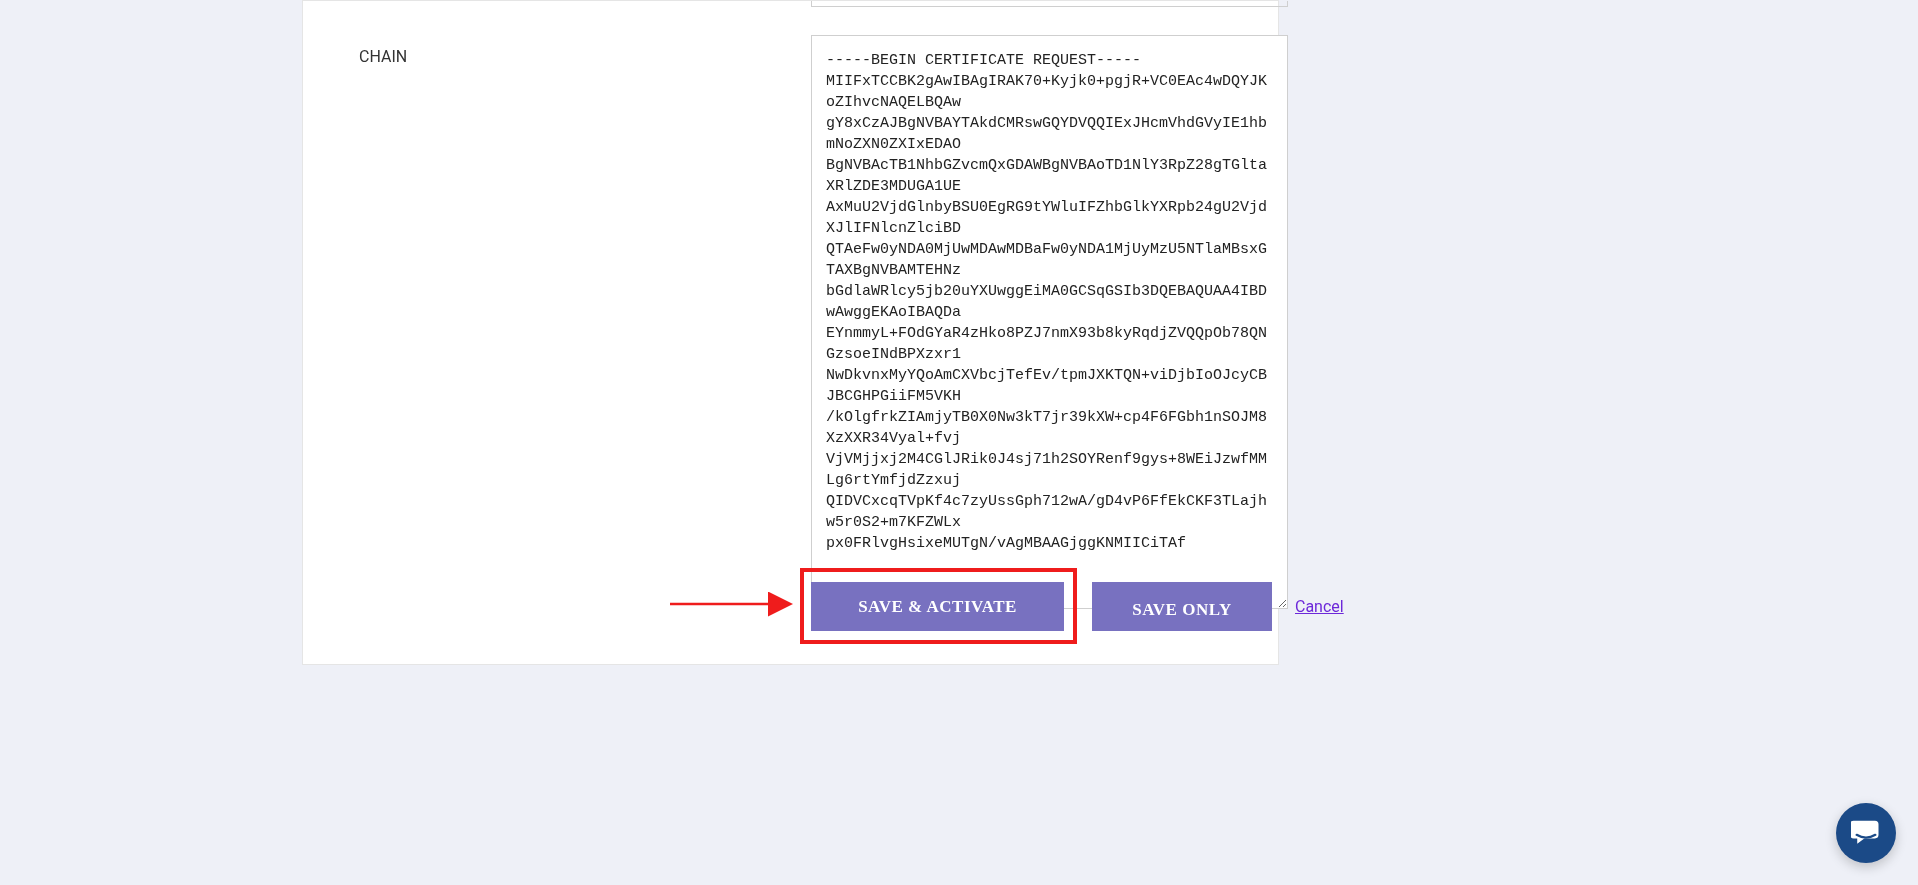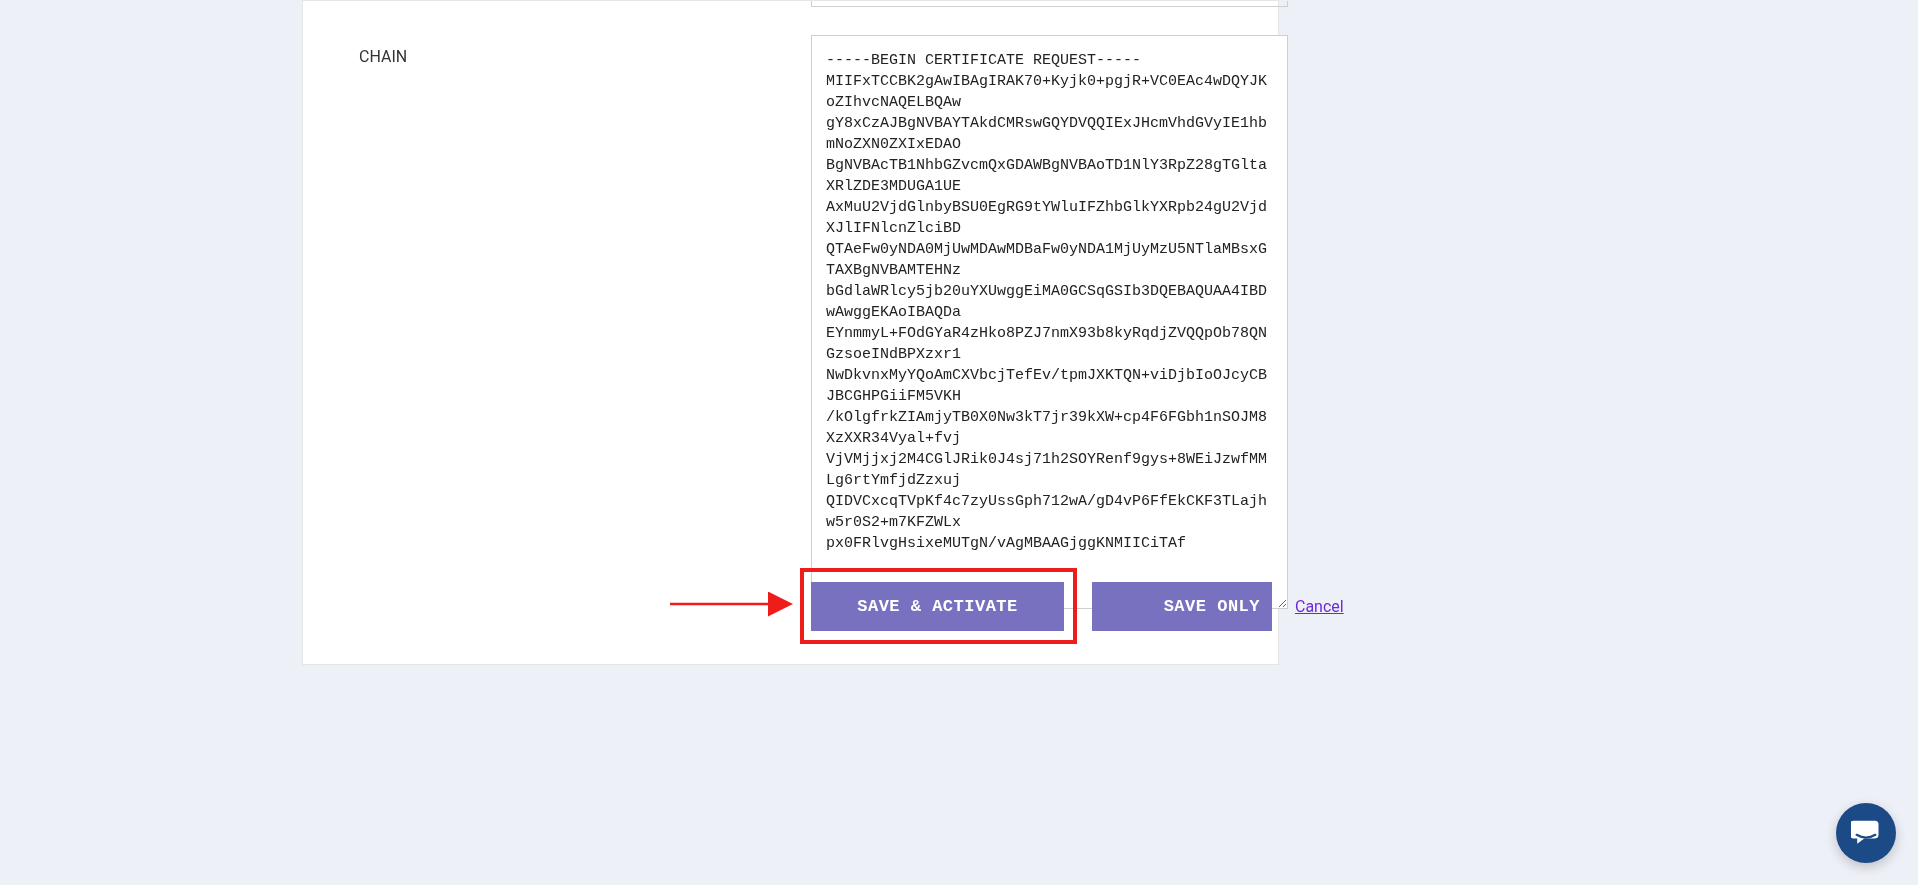--- a/index.html
+++ b/index.html
@@ -70,32 +70,31 @@
     }
     .btn {
       background: #7871c0;
       color: #fff;
       border: none;
       font-size: 17px;
       font-weight: 600;
       letter-spacing: 0.5px;
       padding: 16px 48px;
       cursor: pointer;
-      font-family: Liberation Mono, monospace;
+      font-family: Liberation Serif, serif;
     }
     .btn-save-activate {
       width: 253px;
       height: 49px;
       padding: 0;
     }
     .btn-save-only {
       width: 180px;
       height: 49px;
-      padding: 12px;
-      text-align: right;
+      padding: 18px;
     }
     .cancel-link {
       color: #6d28d9;
       text-decoration: underline;
       font-size: 16px;
       cursor: pointer;
       margin-left: -5px;
     }
     .highlight-box {
       position: absolute;

